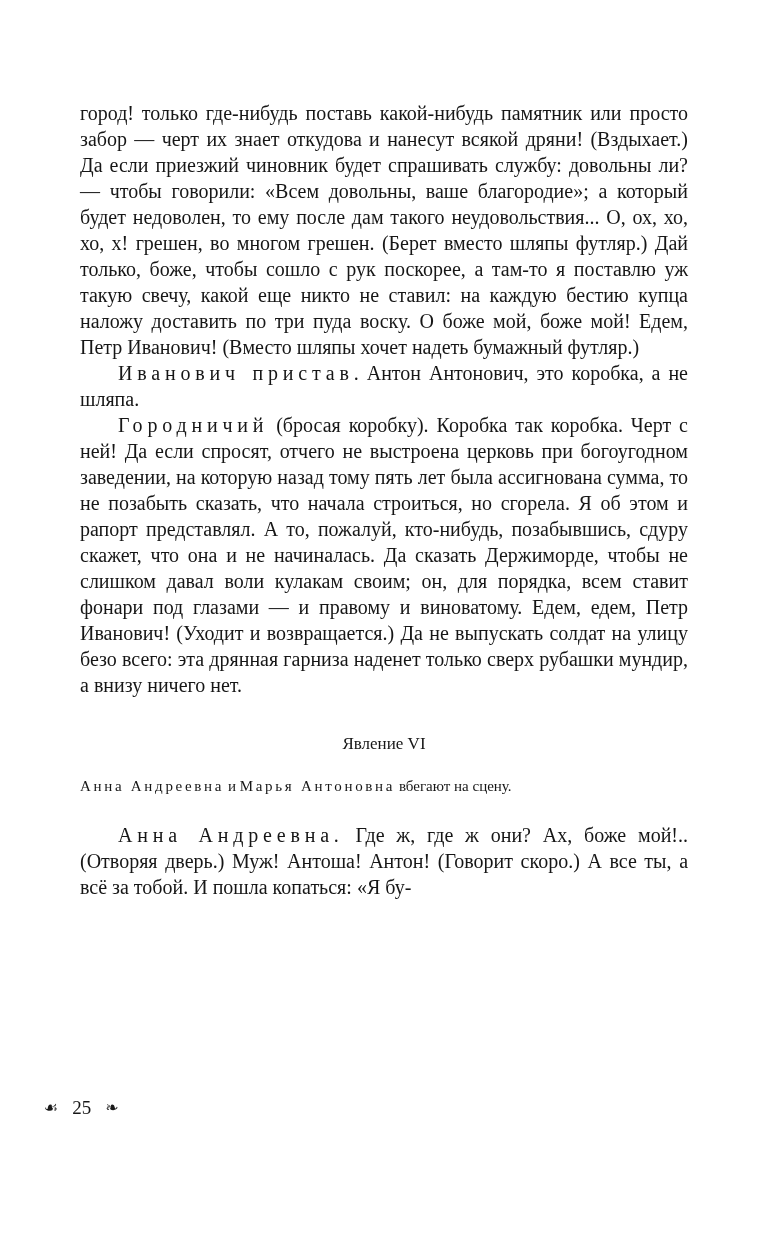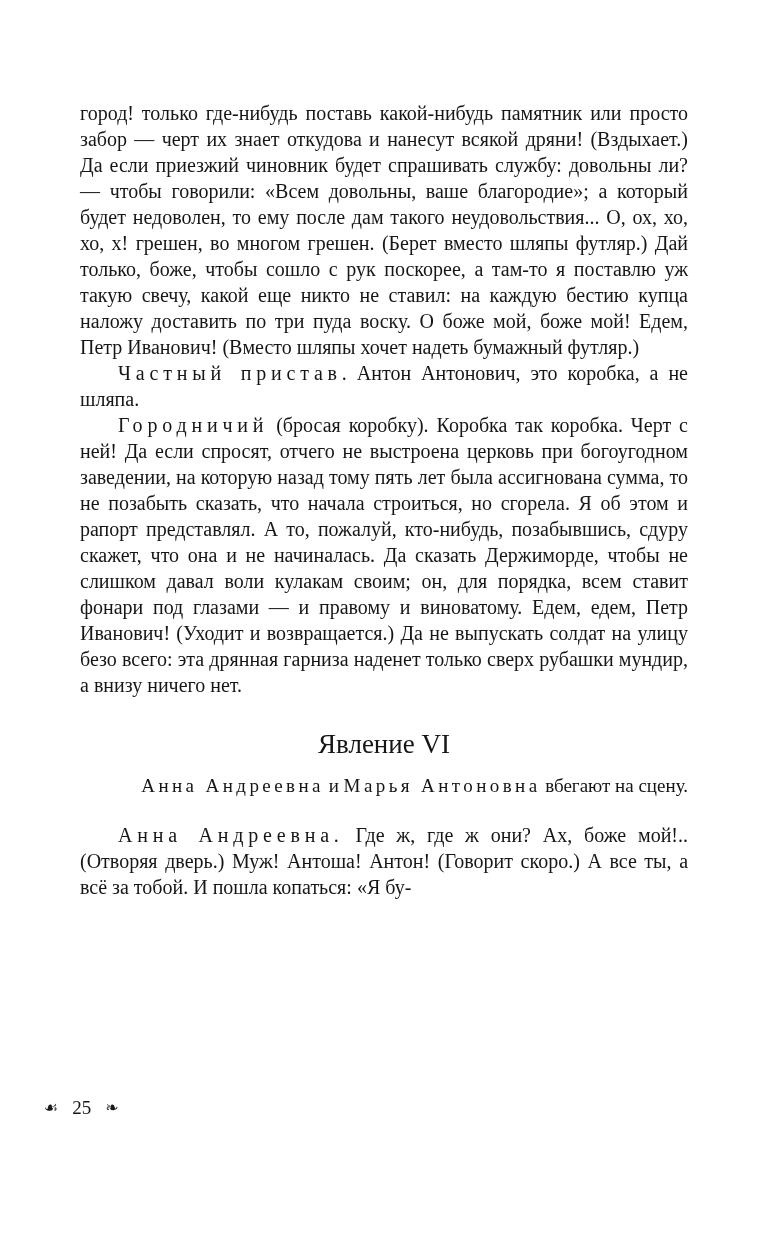--- a/index.html
+++ b/index.html
@@ -33,28 +33,28 @@
   .spaced { letter-spacing: 0.24em; }
   p.note {
     text-align: center;
     font-size: 16px;
     line-height: 20px;
     margin-top: 22px;
     text-indent: 0;
   }
   p.heading {
     text-align: center;
-    font-size: 27px;
+    font-size: 17px;
     line-height: 24px;
     margin-top: 34px;
     text-indent: 0;
   }
   p.cast {
-    text-align: right;
-    font-size: 19px;
+    text-align: left;
+    font-size: 15px;
     line-height: 20px;
     margin-top: 20px;
     text-indent: 0;
   }
   p.cast .spaced { letter-spacing: 0.18em; }
   p.first-dialog { margin-top: 26px; }
   footer.page-footer {
     position: absolute;
     left: 0;
     top: 1096px;
@@ -74,21 +74,21 @@
   footer.page-footer .pagenum {
     display: inline-block;
     margin: 0 14px;
   }
 </style>
 </head>
 <body>
 
 <main class="text-block" id="text-block">
     <p class="body"><span>город! только где-нибудь поставь какой-нибудь памятник или просто забор — черт их знает откудова и нанесут всякой дряни! </span><span class="italic">(Вздыхает.)</span><span> Да если приезжий чиновник будет спрашивать службу: довольны ли? — чтобы говорили: «Всем довольны, ваше благородие»; а который будет недоволен, то ему после дам такого неудовольствия... О, ох, хо, хо, х! грешен, во многом грешен. </span><span class="italic">(Берет вместо шляпы футляр.)</span><span> Дай только, боже, чтобы сошло с рук поскорее, а там-то я поставлю уж такую свечу, какой еще никто не ставил: на каждую бестию купца наложу доставить по три пуда воску. О боже мой, боже мой! Едем, Петр Иванович! </span><span class="italic">(Вместо шляпы хочет надеть бумажный футляр.)</span></p>
-    <p class="body indent"><span class="spaced">Частный пристав</span><span>. Антон Антонович, это коробка, а не шляпа.</span></p>
+    <p class="body indent"><span class="spaced">Иванович пристав</span><span>. Антон Антонович, это коробка, а не шляпа.</span></p>
     <p class="body indent"><span class="spaced">Городничий</span><span> </span><span class="italic">(бросая коробку).</span><span> Коробка так коробка. Черт с ней! Да если спросят, отчего не выстроена церковь при богоугодном заведении, на которую назад тому пять лет была ассигнована сумма, то не позабыть сказать, что начала строиться, но сгорела. Я об этом и рапорт представлял. А то, пожалуй, кто-нибудь, позабывшись, сдуру скажет, что она и не начиналась. Да сказать Держиморде, чтобы не слишком давал воли кулакам своим; он, для порядка, всем ставит фонари под глазами — и правому и виноватому. Едем, едем, Петр Иванович! </span><span class="italic">(Уходит и возвращается.)</span><span> Да не выпускать солдат на улицу безо всего: эта дрянная гарниза наденет только сверх рубашки мундир, а внизу ничего нет.</span></p>
     <p class="heading"><span>Явление VI</span></p>
     <p class="cast"><span class="spaced">Анна Андреевна</span><span> и </span><span class="spaced">Марья Антоновна</span><span> вбегают на сцену.</span></p>
     <p class="body indent first-dialog"><span class="spaced">Анна Андреевна.</span><span> Где ж, где ж они? Ах, боже мой!.. </span><span class="italic">(Отворяя дверь.)</span><span> Муж! Антоша! Антон! </span><span class="italic">(Говорит скоро.)</span><span> А все ты, а всё за тобой. И пошла копаться: «Я бу-</span></p>
   </main>
 
 <footer class="page-footer">
   <span class="orn">☙</span><span class="pagenum">25</span><span class="orn">❧</span>
 </footer>
 

